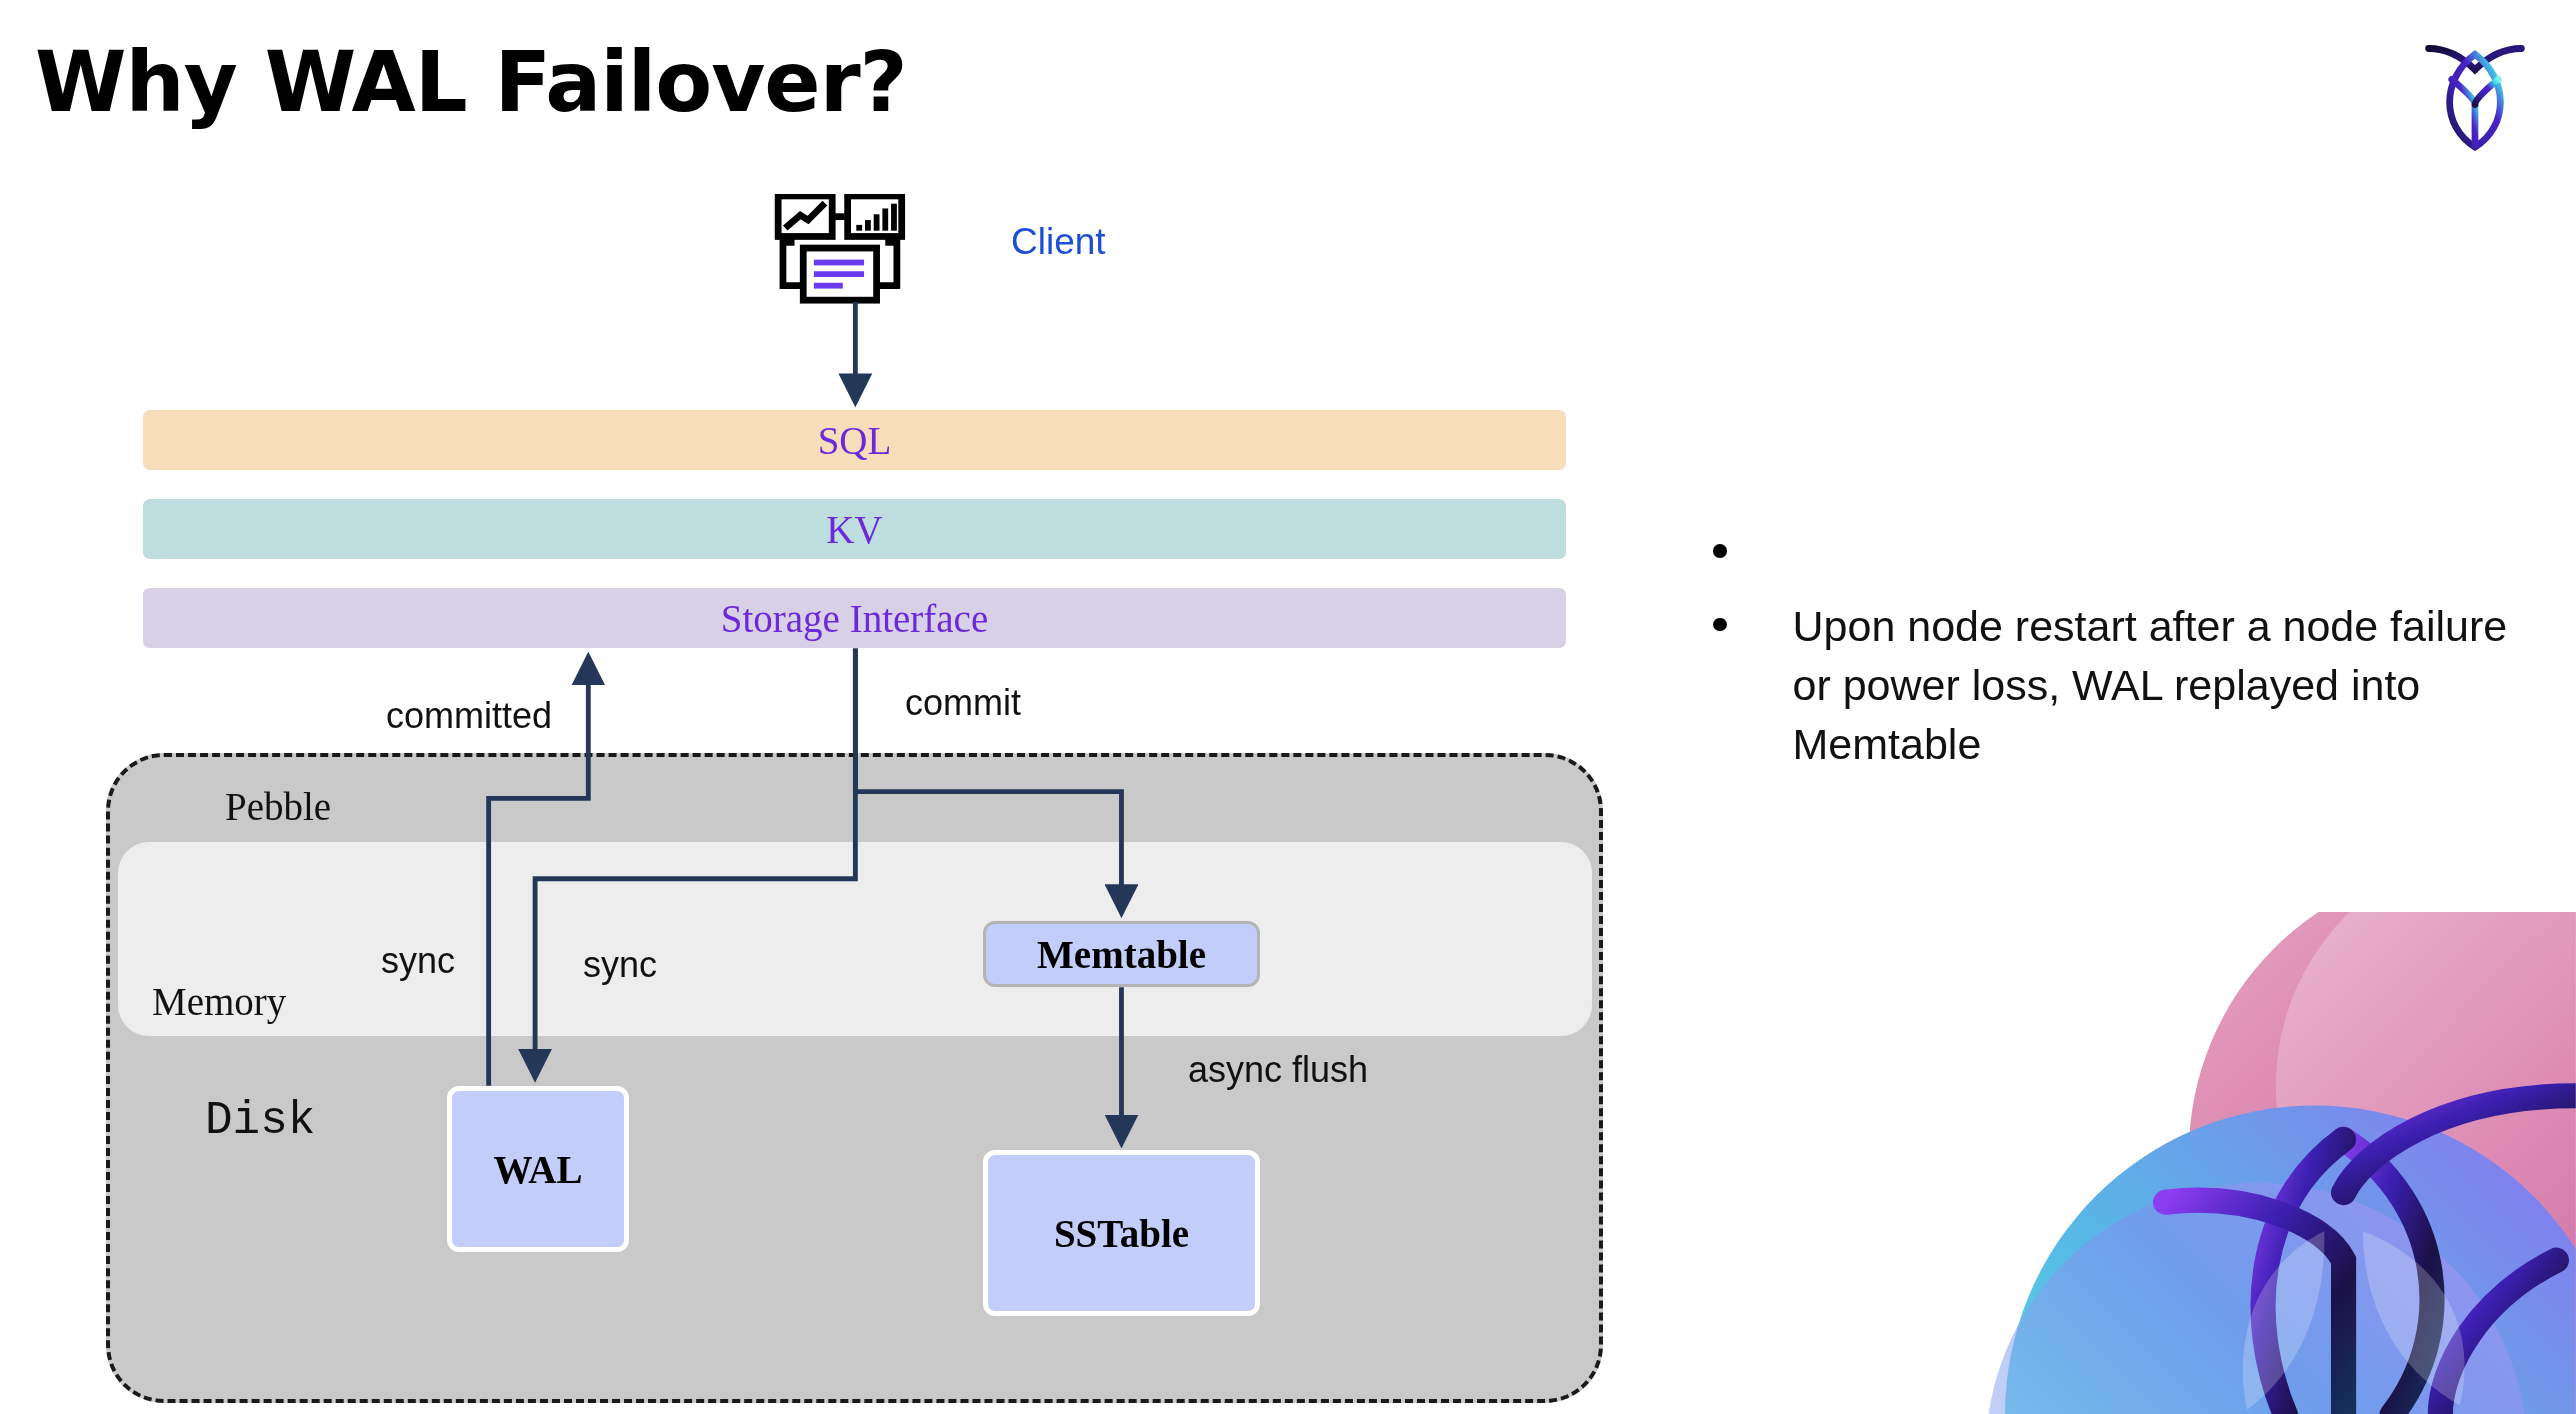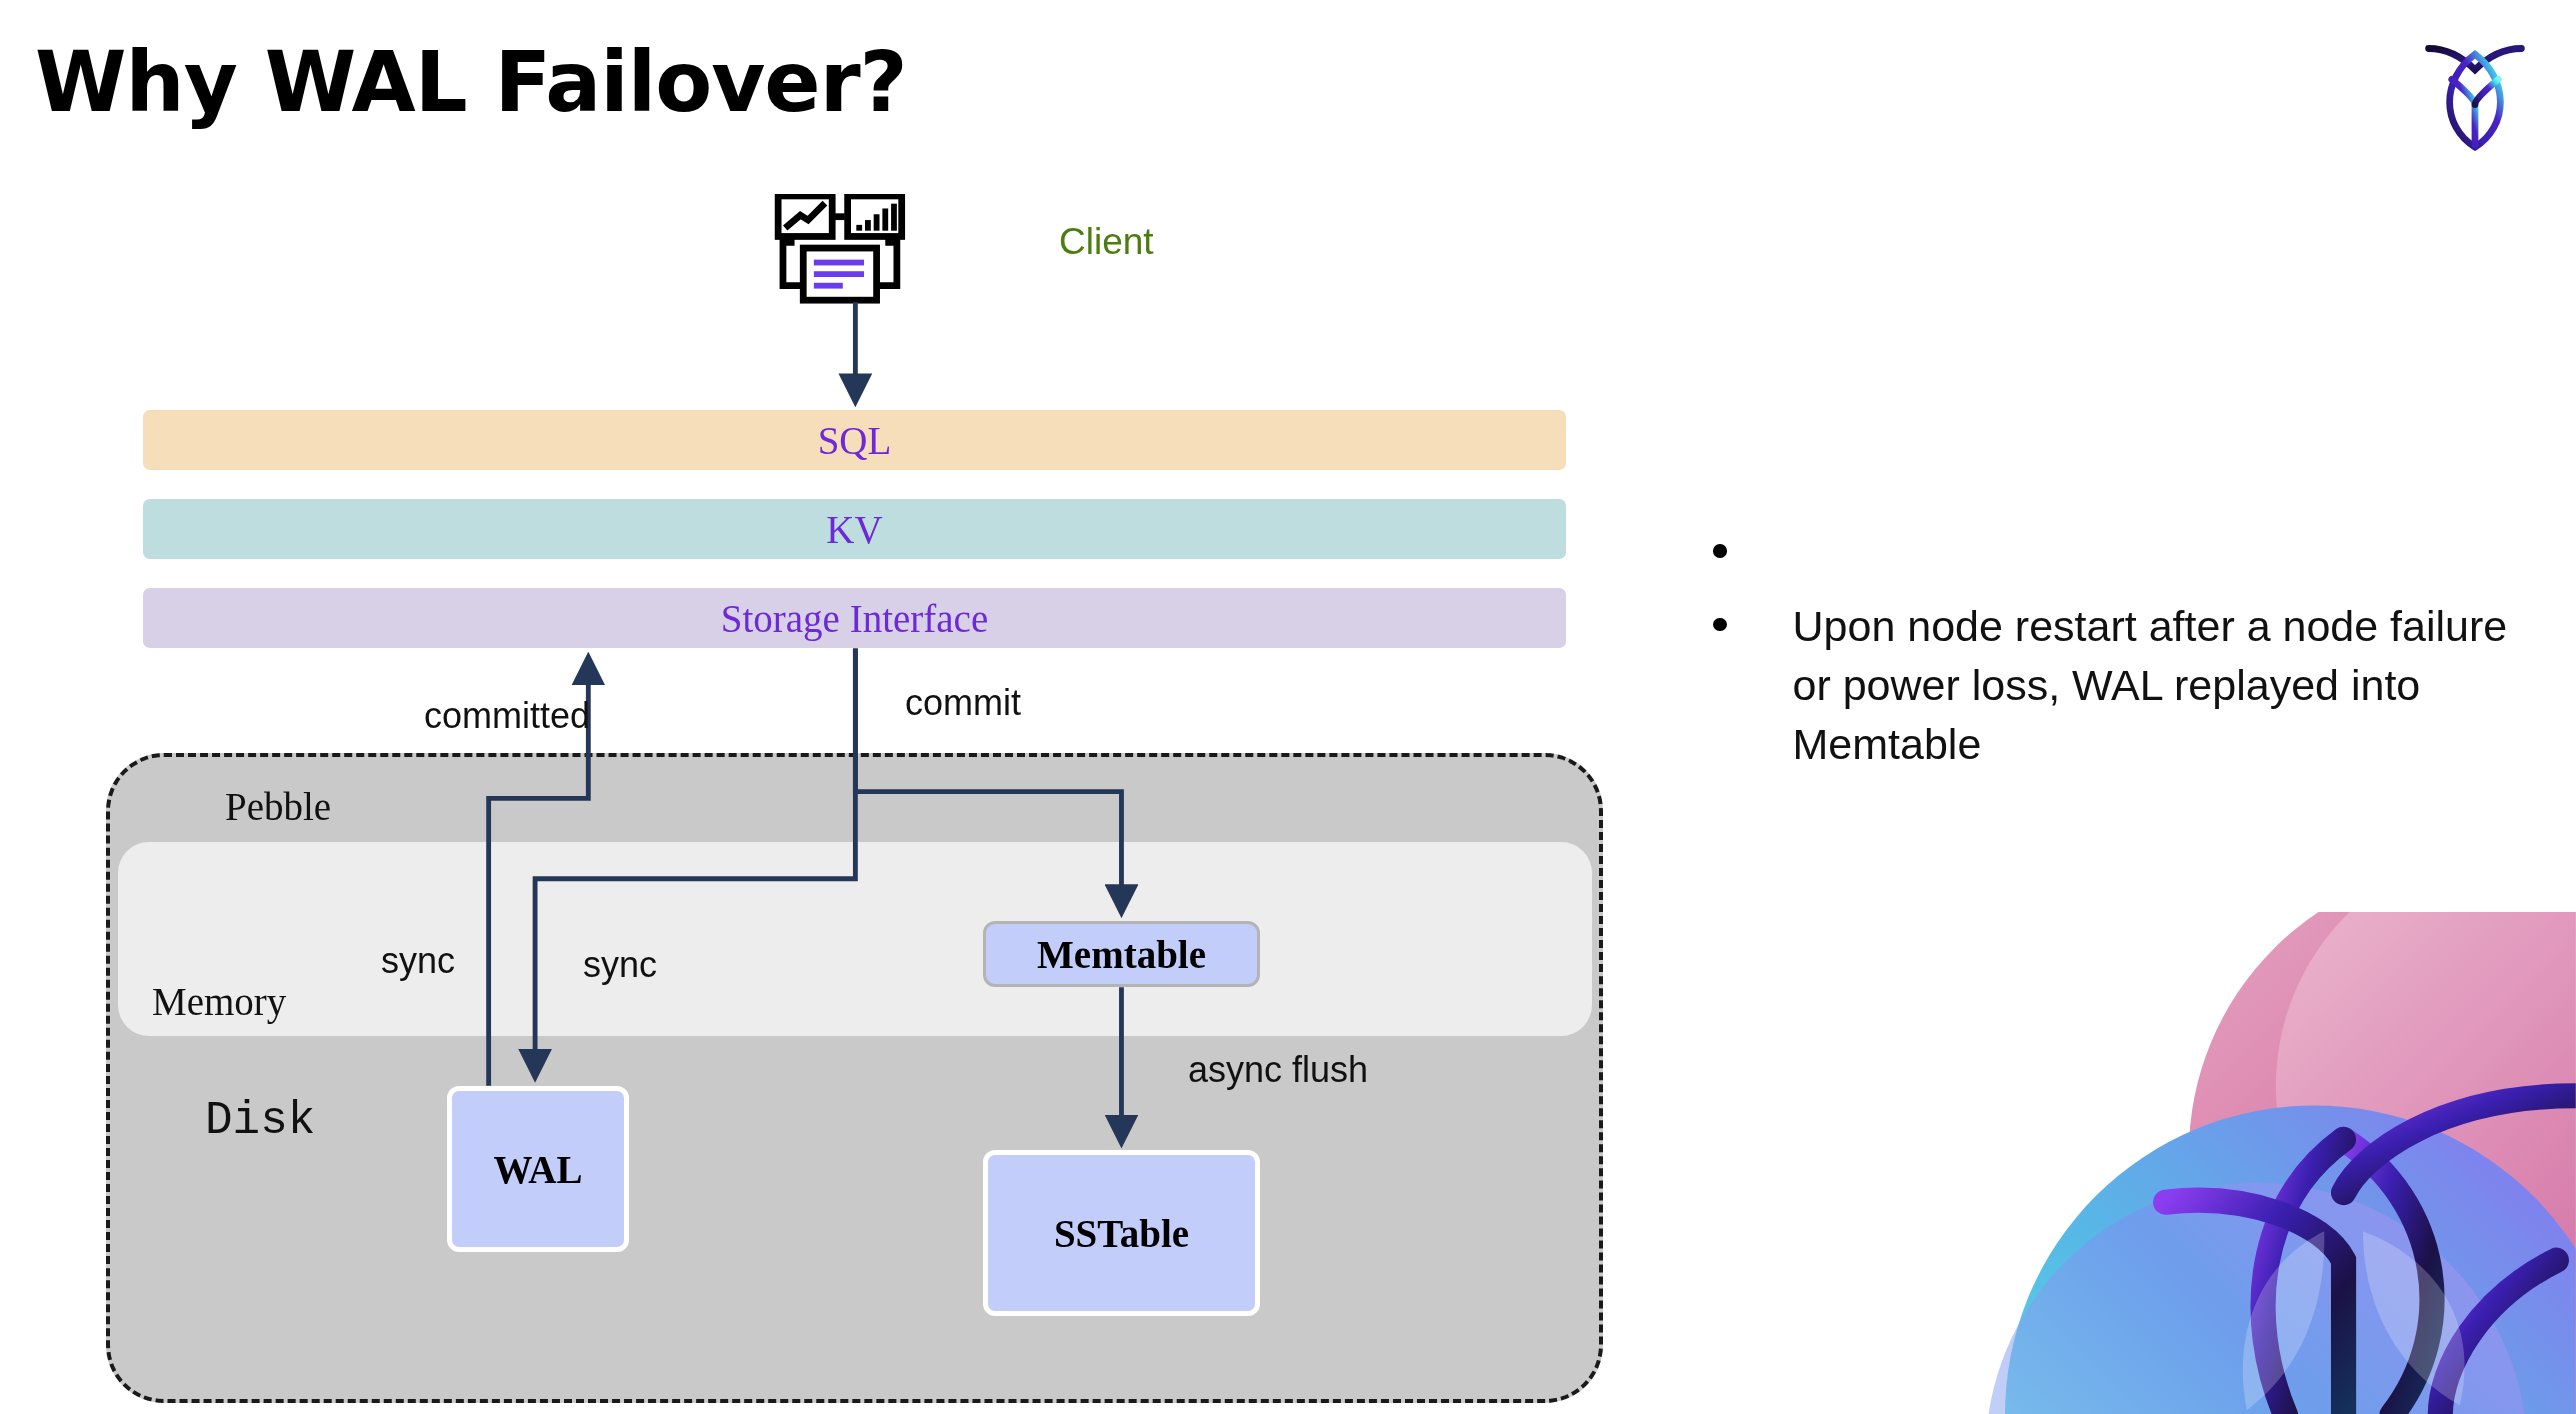--- a/index.html
+++ b/index.html
@@ -64,23 +64,22 @@
     left: 774px;
     top: 194px;
     width: 155px;
     height: 111px;
   }
   #client-label {
     position: absolute;
     left: 1011px;
     top: 221px;
     font-size: 37px;
-    color: #4d7c0f;
+    color: #1d4ed8;
     white-space: nowrap;
-    margin-left: 48px;
   }
 
   
   .layer-bar {
     position: absolute;
     left: 143px;
     width: 1423px;
     height: 60px;
     border-radius: 6.8px;
     display: flex;
@@ -170,21 +169,21 @@
     border: 5.8px solid #ffffff;
   }
 
   
   .edge-label {
     position: absolute;
     font-size: 36px;
     color: #111111;
     white-space: nowrap;
   }
-  #label-committed { left: 424px; top: 695px; text-align: center; }
+  #label-committed { left: 386px; top: 695px; text-align: center; }
   #label-commit    { left: 905px; top: 682px; }
   #label-sync-1    { left: 381px; top: 940px; }
   #label-sync-2    { left: 583px; top: 944px; }
   #label-asyncflush{ left: 1188px; top: 1049px; }
 
   
   #arrows-svg {
     position: absolute;
     left: 0;
     top: 0;

